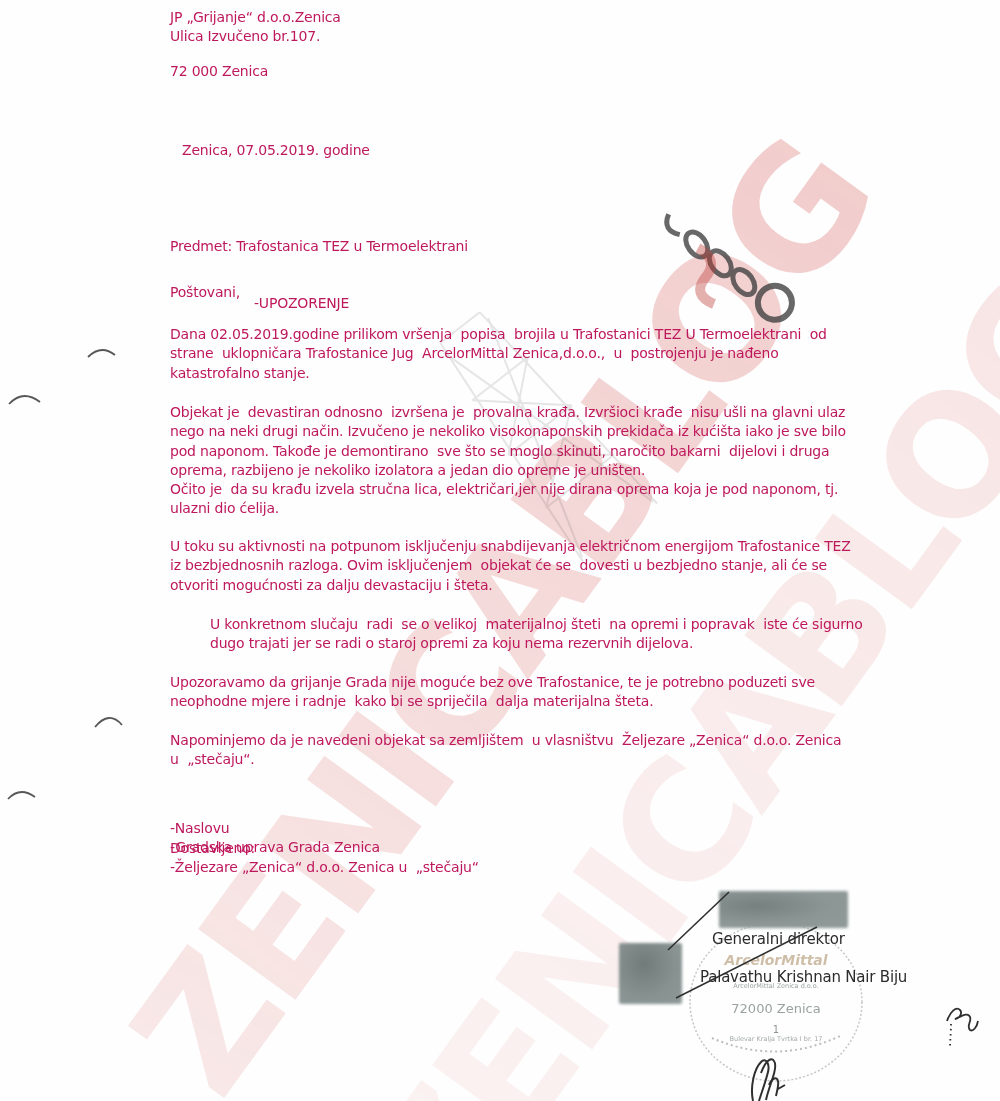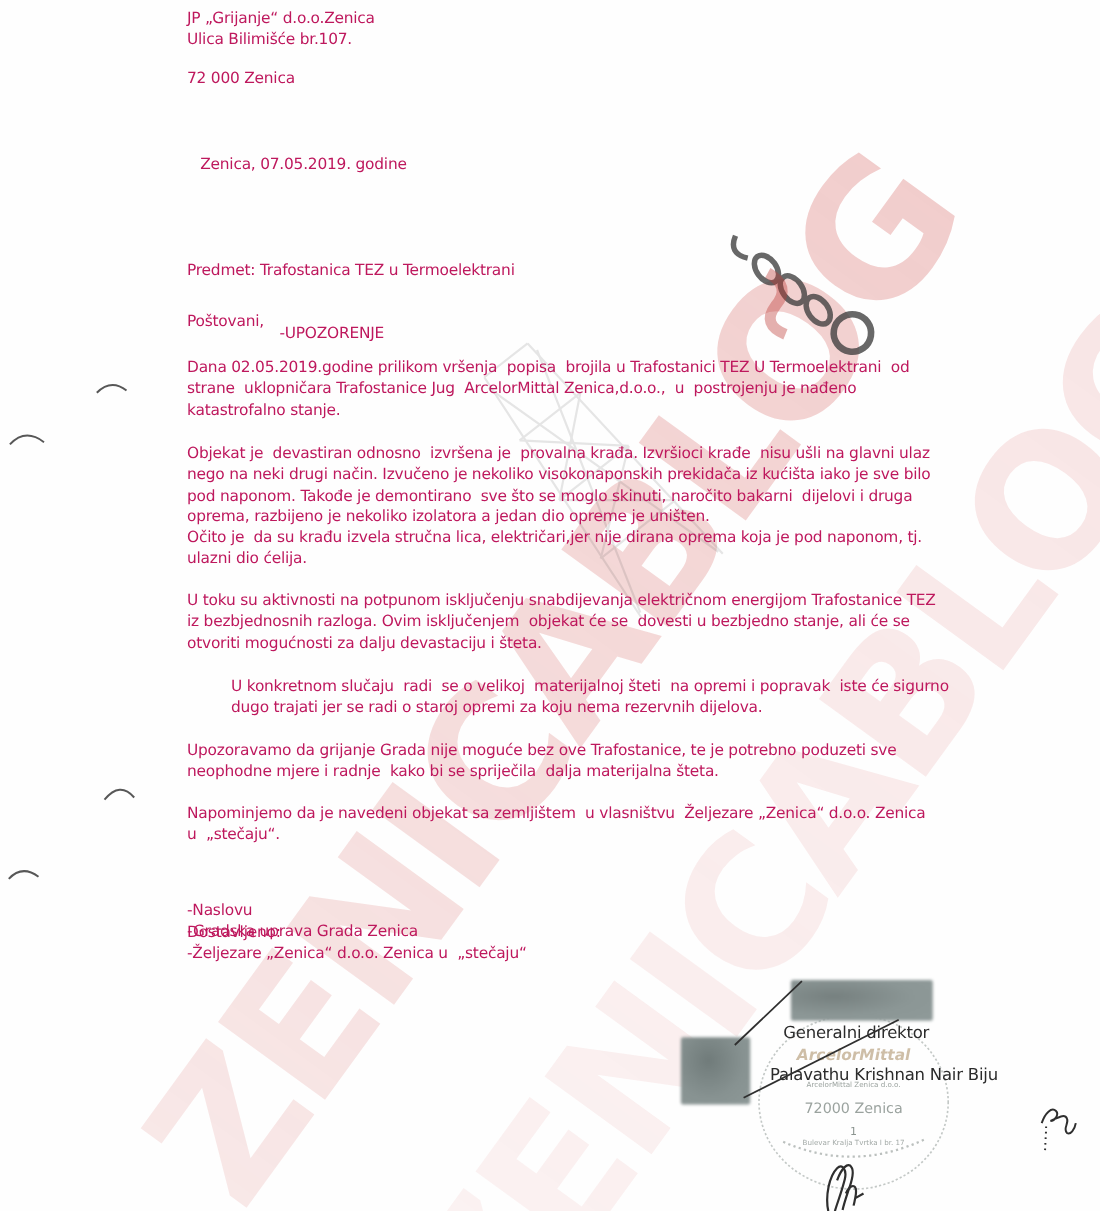--- a/index.html
+++ b/index.html
@@ -80,21 +80,21 @@
 
   <svg class="overlay" width="1000" height="1101" viewBox="0 0 1000 1101">
     <g stroke="#3a3a3a" stroke-width="1.8" fill="none" opacity="0.85">
       <path d="M88,357 Q101,344 115,355"></path>
       <path d="M9,404 Q23,389 40,402"></path>
       <path d="M95,727 Q109,710 122,725"></path>
       <path d="M8,799 Q20,786 35,797"></path>
     </g>
   </svg>
 
-  <div class="abs txt" style="left:170px;top:8px;"><div class="line">JP „Grijanje“ d.o.o.Zenica</div><div class="line">Ulica Bilimišće br.107.</div></div>
+  <div class="abs txt" style="left:170px;top:8px;"><div class="line">JP „Grijanje“ d.o.o.Zenica</div><div class="line">Ulica Izvučeno br.107.</div></div>
   <div class="abs txt" style="left:170px;top:62px;">72 000 Zenica</div>
 
   <div class="abs txt" style="left:170px;top:141px;margin-left:12px;">Zenica, 07.05.2019. godine</div>
 
   <div class="abs txt" style="left:170px;top:198px;">
     <div class="line">Predmet: Trafostanica TEZ u Termoelektrani</div>
     <div class="line" style="margin-left:84px;">-UPOZORENJE</div>
   </div>
 
   <div class="abs txt" style="left:170px;top:283px;">Poštovani,</div>

